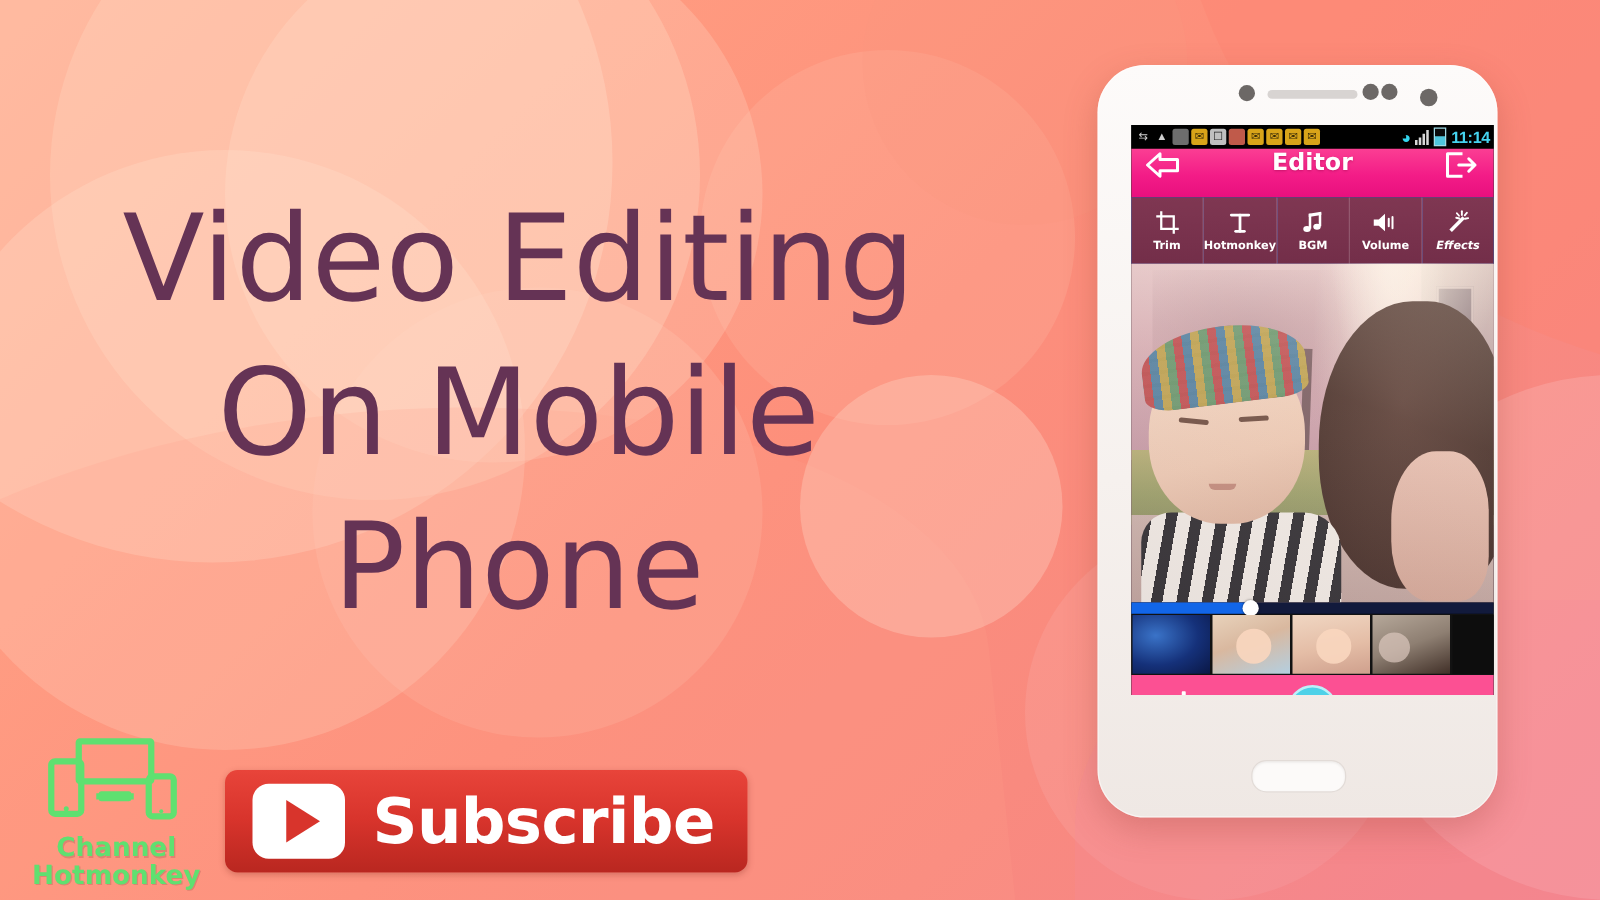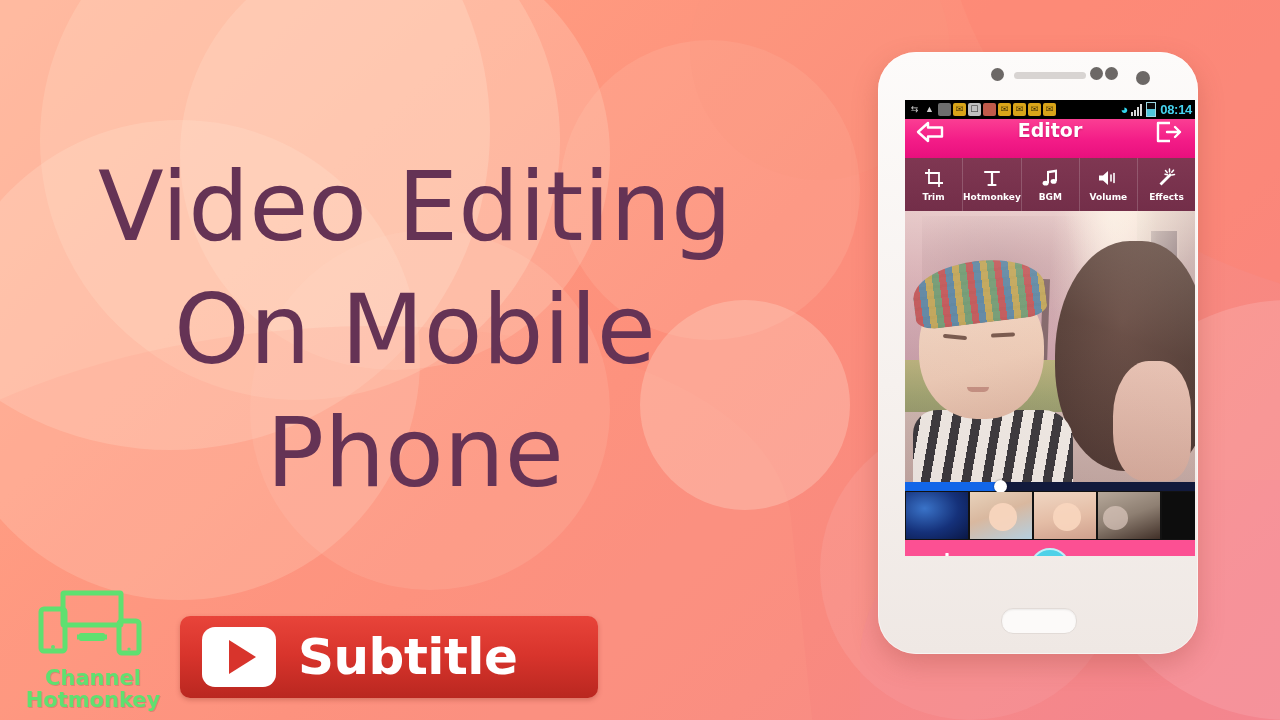--- a/index.html
+++ b/index.html
@@ -212,21 +212,21 @@
 
   
   #tool-row { display: flex; height: 53px; background: #3b82f6; }
   .tool {
     flex: 1;
     background: linear-gradient(180deg,#7f3752 0%, #732e49 100%);
     border-right: 1px solid rgba(255,255,255,0.18);
     display: flex; flex-direction: column; align-items: center; justify-content: center;
     box-sizing: border-box;
   }
-  .tool:last-child { border-right: none; }
+  .tool:last-child { border-right: none; font-style: italic; }
   .tool-icon { height: 22px; display:flex; align-items:center; justify-content:center; color:#fff; }
   .tool-label {
     color: #ffffff; font-size: 9px; font-weight: bold; margin-top: 3px;
     font-family: "DejaVu Sans", sans-serif;
   }
 
   
   #preview {
     position: relative;
     height: 271px;
@@ -384,21 +384,21 @@
       </svg>
     </div>
     <div id="channel-name">Channel
 Hotmonkey</div>
   </div>
 
   <div id="subscribe-button">
     <div id="subscribe-play-badge">
       <div class="tri"></div>
     </div>
-    <div id="subscribe-label">Subtitle</div>
+    <div id="subscribe-label">Subscribe</div>
   </div>
 
   <div id="phone">
     <div id="phone-top">
       <div class="p-dot" id="sensor-left"></div>
       <div id="earpiece"></div>
       <div class="p-dot" id="sensor-a"></div>
       <div class="p-dot" id="sensor-b"></div>
       <div class="p-dot" id="front-camera"></div>
     </div>
@@ -418,21 +418,21 @@
         <span class="sb-icon sb-mail">✉</span>
         <span id="sb-spacer"></span>
         <span id="sb-wifi">◕</span>
         <span id="sb-signal">
           <i style="height:4px"></i>
             <i style="height:6px"></i>
             <i style="height:9px"></i>
             <i style="height:12px"></i>
         </span>
         <span id="sb-battery"></span>
-        <span id="sb-time">08:14</span>
+        <span id="sb-time">11:14</span>
       </div>
 
       <div id="app-header">
         <div id="back-button">
           <svg width="32" height="26" viewBox="0 0 32 26" xmlns="http://www.w3.org/2000/svg">
             <path d="M13 4 L3 13 L13 22 L13 17.5 L27 17.5 L27 8.5 L13 8.5 Z" fill="none" stroke="#ffffff" stroke-width="2.4" stroke-linejoin="round"></path>
           </svg>
         </div>
         <div id="app-title">Editor</div>
         <div id="exit-button">

